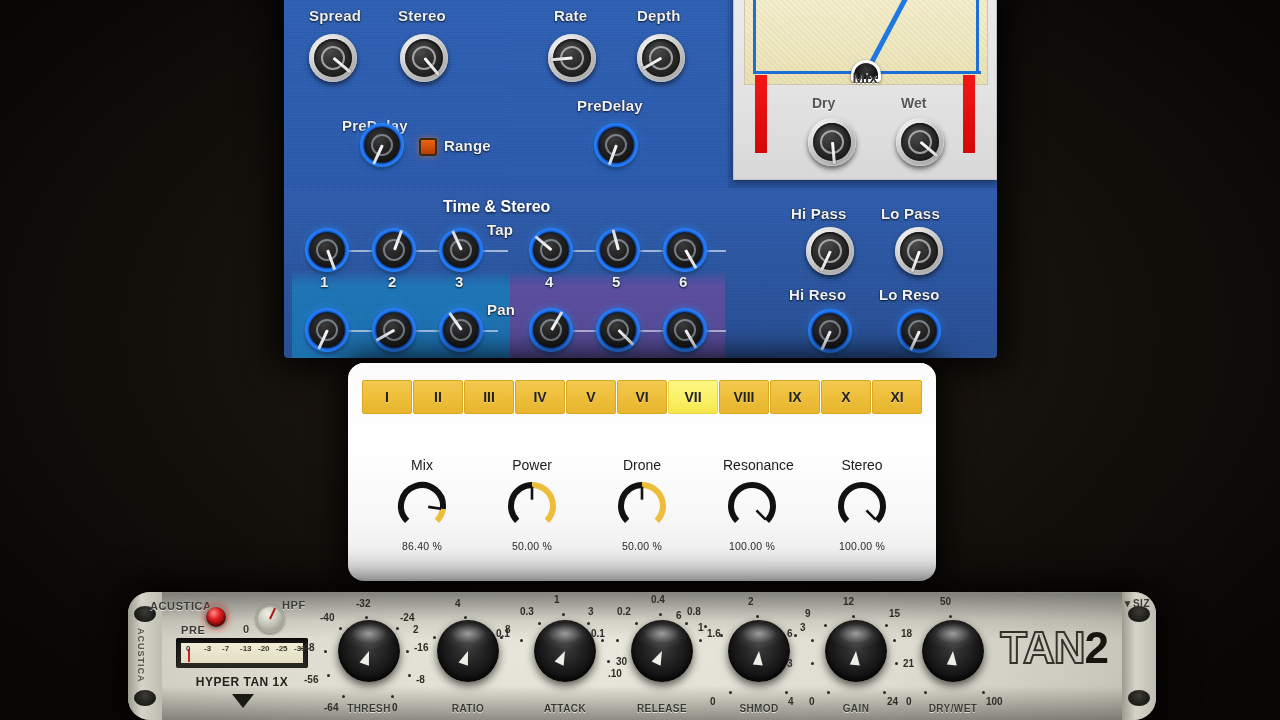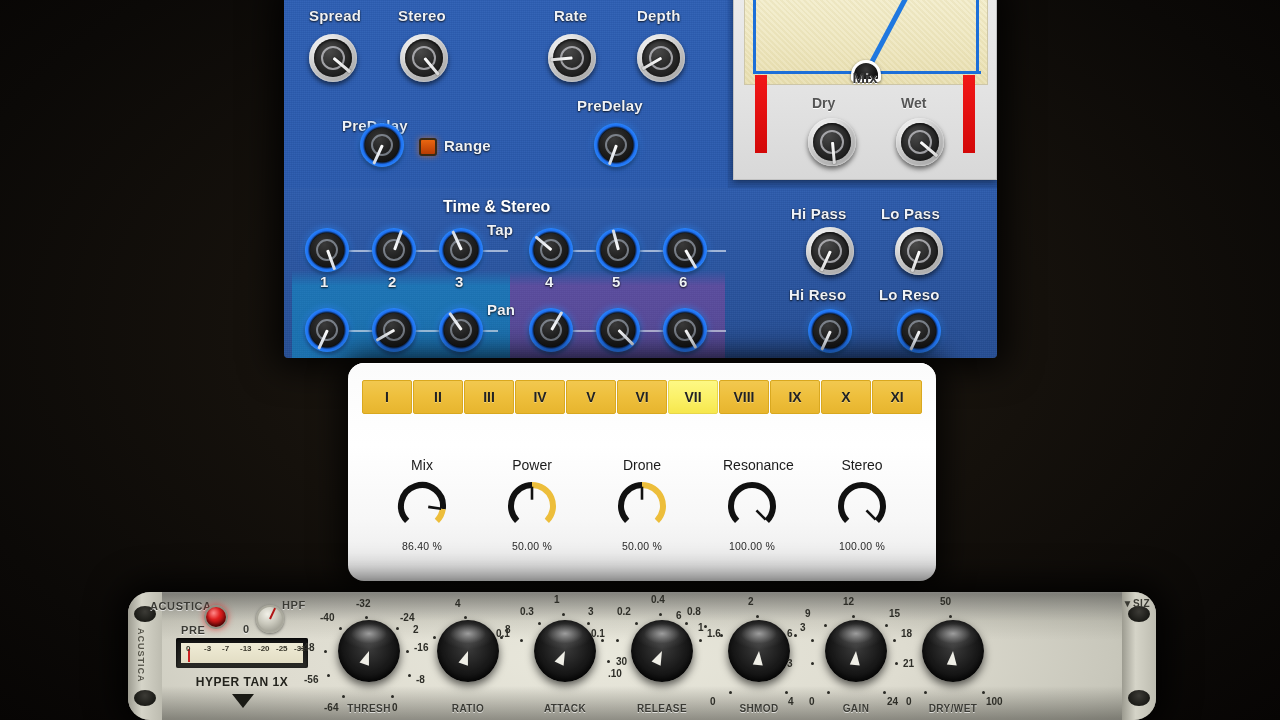--- a/index.html
+++ b/index.html
@@ -488,20 +488,23 @@
     <div class="shadebot"></div>
     <div class="rack-ear" style="left:0;">
       <div class="ear-screw" style="left:6px; top:14px;"></div>
       <div class="ear-screw" style="left:6px; top:98px;"></div>
     </div>
     <div class="rack-ear" style="right:0;">
       <div class="ear-screw" style="right:6px; top:14px;"></div>
       <div class="ear-screw" style="right:6px; top:98px;"></div>
     </div>
     <div class="size-tag">▼SIZ</div>
+    <div id="tan2-logo">
+      <span class="hollow">TAN</span><span class="solid">2</span>
+    </div>
   </div>
 
   <div class="brand-vert">ACUSTICA</div>
   <div class="t2-lbl" style="left:150px; top:600px;">ACUSTICA</div>
   <div class="t2-lbl" style="left:181px; top:624px;">PRE</div>
   <div class="led" style="left:204px; top:605px;"></div>
   <div class="t2-lbl" style="left:282px; top:599px;">HPF</div>
   <div class="t2-lbl" style="left:243px; top:623px;">0</div>
   <div class="t2-lbl" style="left:286px; top:623px;margin-top:28px;">300</div>
   <div class="hpf-knob" style="left:256px; top:605px;">

